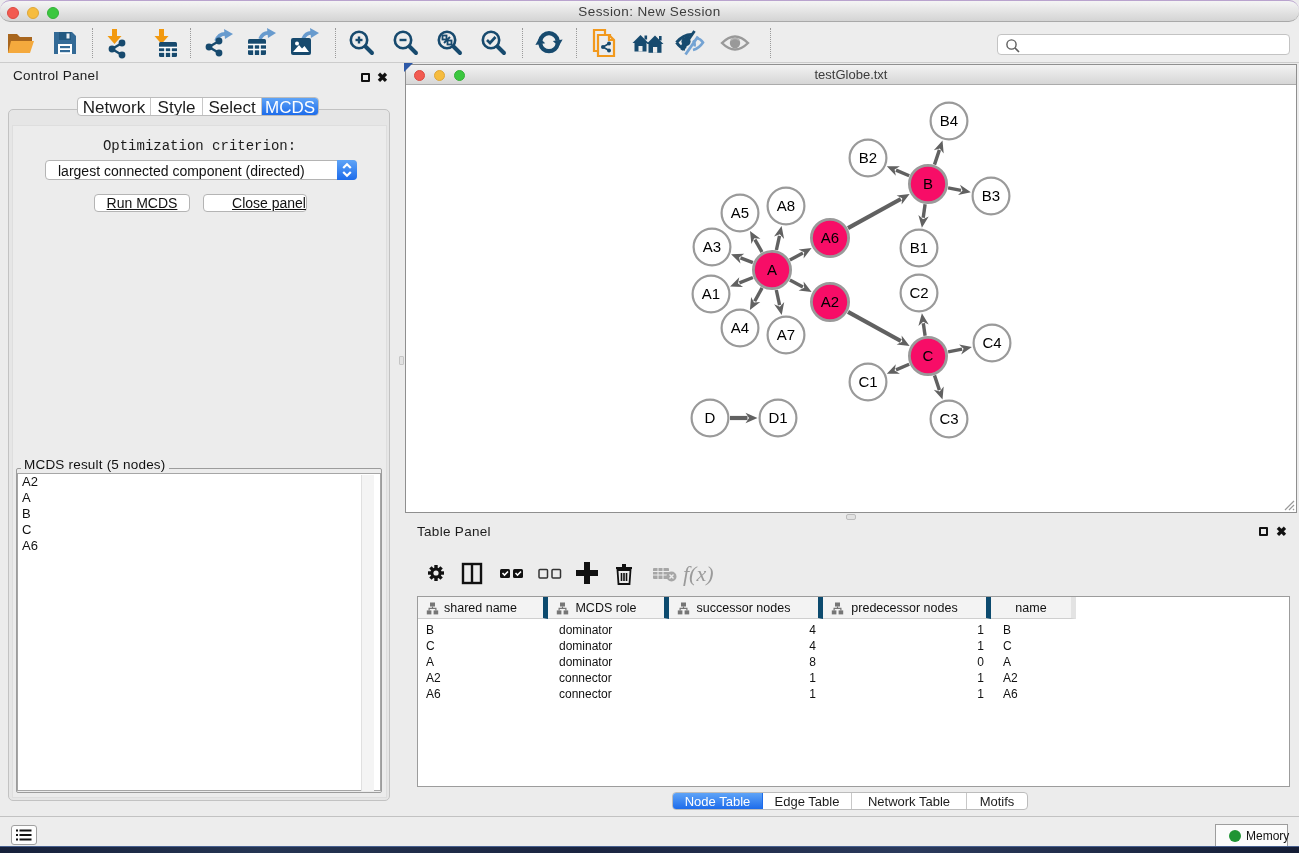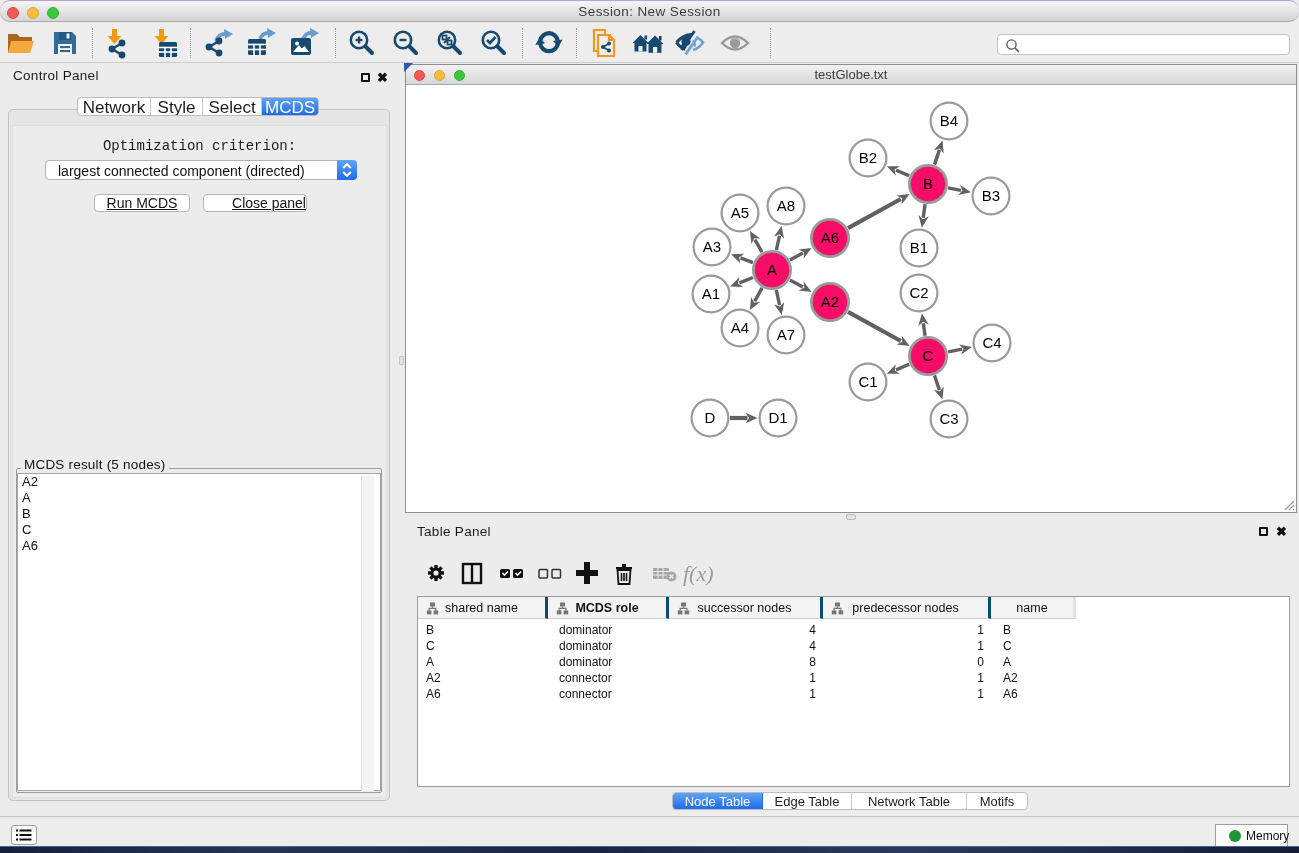--- a/index.html
+++ b/index.html
@@ -72,21 +72,21 @@
 #nw-titlebar .title { position:absolute; left:0; right:0; top:2px; text-align:center;
   font-size:13px; color:#3c3c3c; }
 #nw-titlebar .tl { top:5px; width:11px; height:11px; }
 
 
 #tp-title { position:absolute; left:417px; top:524px; font-size:13.5px; letter-spacing:0.3px; color:#1c1c1c; }
 #tp-toolbar { position:absolute; left:405px; top:551px; width:894px; height:40px; }
 #nodetable { position:absolute; left:417px; top:596px; width:873px; height:191px;
   background:#fff; border:1px solid #9c9c9c; }
 .th { position:absolute; top:0; height:22px; background:#f3f3f3;
-  border-right:3px solid #0c4a6e; border-bottom:1px solid #cfcfcf;
+  border-right:5px solid #0c4a6e; border-bottom:1px solid #cfcfcf;
   font-size:12.5px; color:#111; text-align:center; line-height:22px; }
 .tr { position:absolute; height:16px; font-size:12px; color:#111; line-height:16px; }
 .num { position:absolute; text-align:right; }
 
 
 #statusbar { position:absolute; left:0; top:816px; width:1299px; height:30px;
   background:#ededed; border-top:1px solid #c2c2c2; }
 #sb-btn { position:absolute; left:11px; top:8px; width:26px; height:20px;
   background:#fdfdfd; border:1px solid #a0a0a0; border-radius:3px; }
 #mem-btn { position:absolute; left:1215px; top:7px; width:73px; height:38px;
@@ -452,21 +452,21 @@
     </g>
     <circle cx="20.5" cy="17.5" r="5" fill="#a6a6a6"></circle>
     <path d="M18.5 15.5 l4 4 M22.5 15.5 l-4 4" stroke="#ededed" stroke-width="1.4"></path>
   </svg>
   <div class="abs" style="left:278px; top:10px; font-family:'Liberation Serif',serif;
        font-style:italic; font-size:22px; color:#9b9b9b;">f(x)</div>
 </div>
 
 <div id="nodetable">
   <div class="th" style="left:0; width:130px;">shared name</div>
-  <div class="th" style="left:130px; width:121px;font-weight:bold;">MCDS role</div>
+  <div class="th" style="left:130px; width:121px;">MCDS role</div>
   <div class="th" style="left:251px; width:154px;">successor nodes</div>
   <div class="th" style="left:405px; width:168px;">predecessor nodes</div>
   <div class="th" style="left:573px; width:85px; border-right-color:#e3e3e3;">name</div>
   <svg class="abs thi" style="left:8px; top:5px;" width="13" height="13" viewBox="0 0 13 13">
       <use href="#hicon"></use>
     </svg>
   <svg class="abs thi" style="left:138px; top:5px;" width="13" height="13" viewBox="0 0 13 13">
       <use href="#hicon"></use>
     </svg>
   <svg class="abs thi" style="left:259px; top:5px;" width="13" height="13" viewBox="0 0 13 13">

